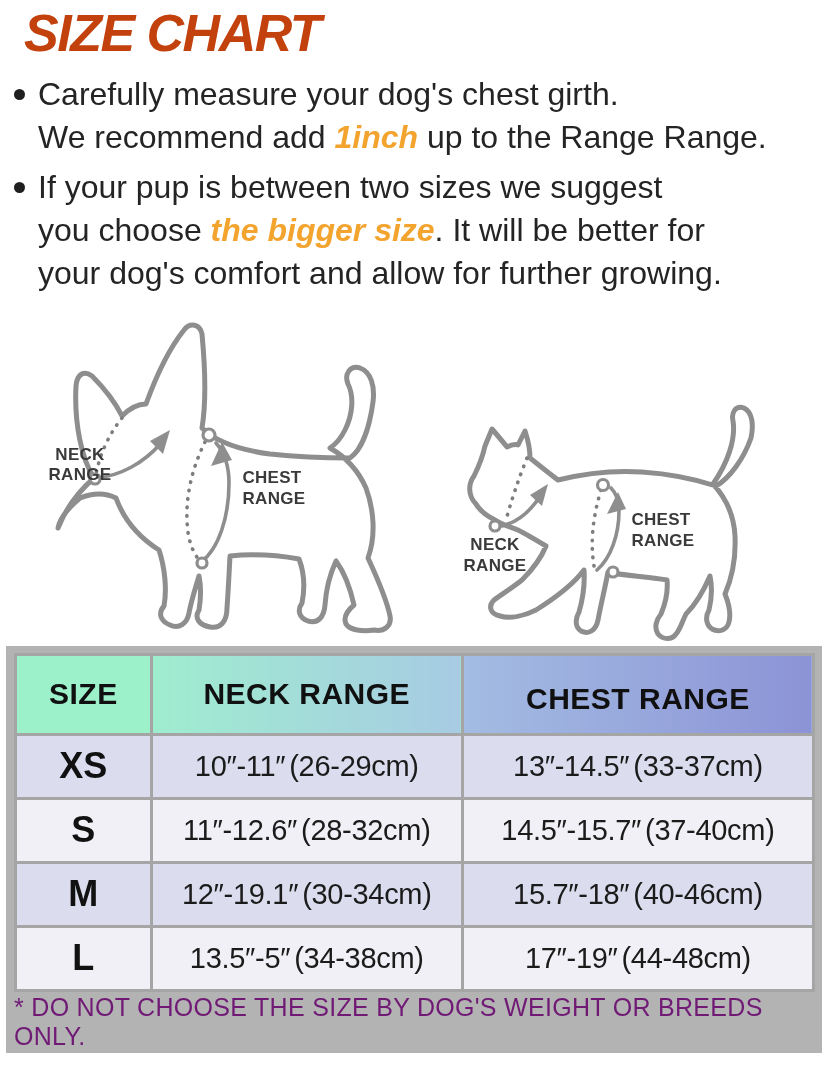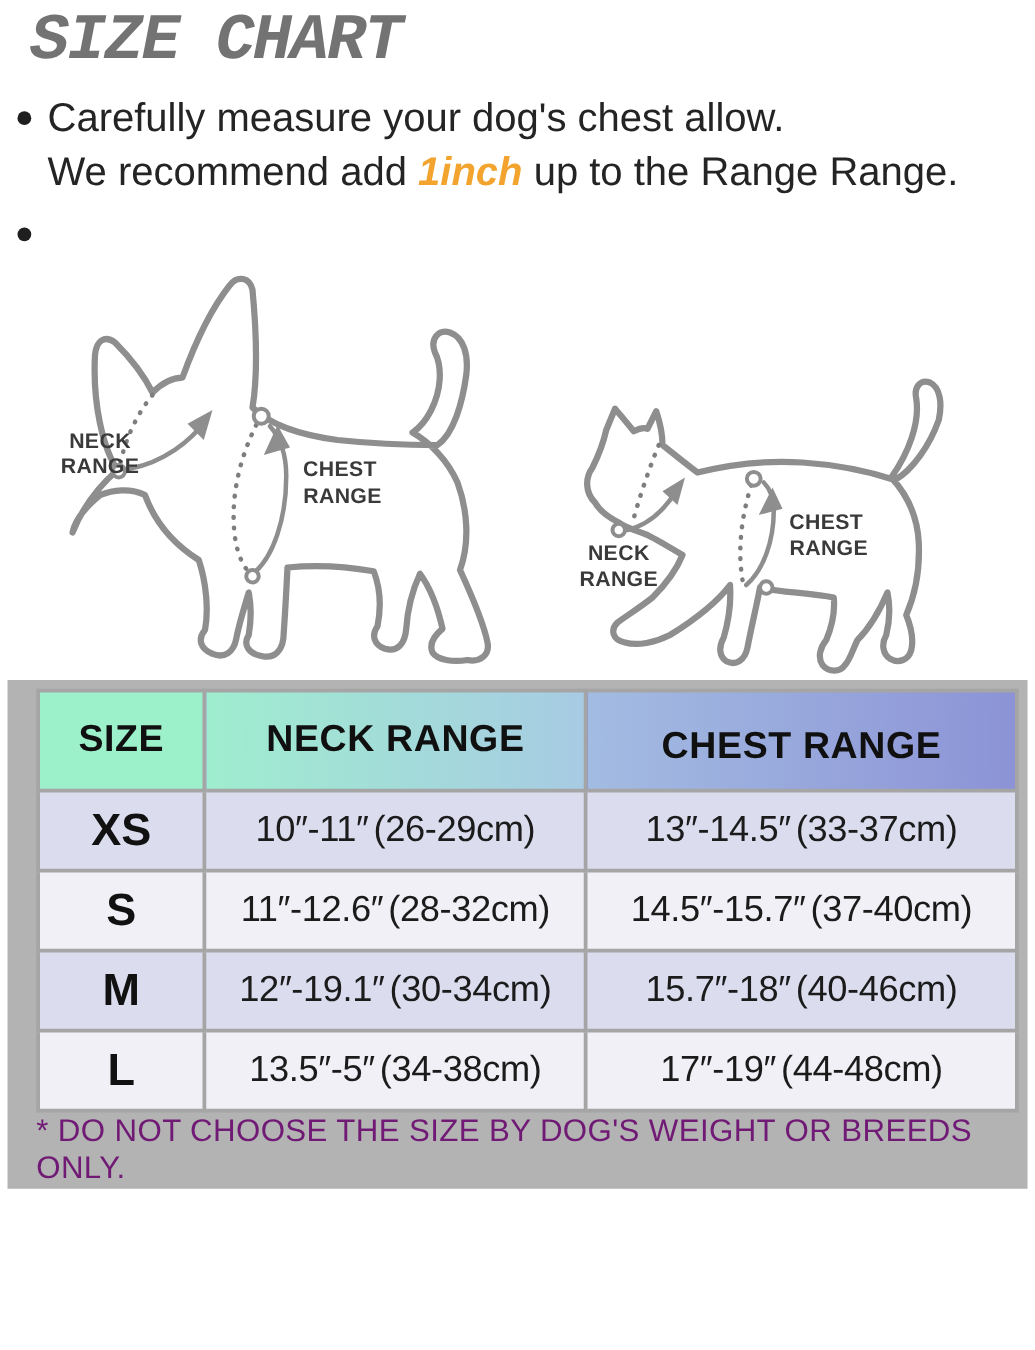--- a/index.html
+++ b/index.html
@@ -3,37 +3,37 @@
 <meta charset="utf-8">
 <style>
   * { box-sizing: border-box; margin: 0; padding: 0; }
   html,body { background: #ffffff; }
   .page {
     position: relative; width: 828px; height: 1080px; overflow: hidden;
     background: #ffffff; font-family: "Liberation Sans", sans-serif; color: #1c1c1c;
   }
   .title {
     margin: 6px 0 12px 24px; font-size: 52px; line-height: 1.05;
-    font-weight: bold; font-style: italic; letter-spacing: -1.5px; color: #737373; font-family: Liberation Mono, monospace;
+    font-weight: bold; font-style: italic; letter-spacing: -1.5px; color: #c2410c;
   }
   .bullets { margin-left: 14px; margin-right: 10px; }
   .bullet { display: flex; gap: 13px; margin-bottom: 7px; }
   .dot { flex: none; width: 11px; height: 11px; border-radius: 50%; background: #1f1f1f; margin-top: 16px; }
   .btext { font-size: 32px; line-height: 43px; color: #242424; }
   .em-orange { color: #F2A42F; font-weight: bold; font-style: italic; }
   .figures { position: relative; height: 344px; margin-top: 2px; }
   .dog-svg { position: absolute; left: 18px; top: 0; }
   .cat-svg { position: absolute; left: 432px; top: 98px; }
   .outline { fill: #ffffff; stroke: #8E8E8E; stroke-width: 5; stroke-linejoin: round; stroke-linecap: round; }
   .girth-dot { fill: none; stroke: #7e7e7e; stroke-width: 3.6; stroke-dasharray: 0.5 8; stroke-linecap: round; }
   .girth-solid { fill: none; stroke: #8E8E8E; stroke-width: 3.6; stroke-linecap: round; }
   .arrow { fill: #8E8E8E; stroke: none; }
   .ring { fill: #ffffff; stroke: #8E8E8E; stroke-width: 3.2; }
   .fig-label { font-family: "Liberation Sans", sans-serif; font-size: 17px; font-weight: 600; fill: #3a3a3a; letter-spacing: .3px; }
-  .size-wrap { margin: 0 6px; background: #B3B3B3; padding: 7px 7px 0 23px; }
+  .size-wrap { margin: 0 6px; background: #B3B3B3; padding: 7px 7px 0 8px; }
   table.size-table { width: 100%; border-collapse: collapse; }
   .size-table th, .size-table td { border: 3px solid #A5A5A5; text-align: center; vertical-align: middle; }
   .size-table th { height: 80px; font-size: 30px; font-weight: bold; letter-spacing: .5px; color: #101010; }
   .th-size  { background: #9CF0CA; width: 17%; }
   .th-neck  { background: linear-gradient(90deg, #9FEDCF, #A7CBE3); width: 39%; }
   .th-chest { background: linear-gradient(90deg, #A3BCE2, #8C93D6); width: 44%; padding-top: 10px; }
   .size-table td { height: 64px; }
   tr.row-odd  td { background: #DBDDEE; }
   tr.row-even td { background: #F0F0F6; }
   .td-size { font-size: 36px; font-weight: bold; color: #111; margin-left: 28px; }
@@ -46,26 +46,31 @@
 <body>
 
 <div class="page">
 
   <h1 class="title">SIZE CHART</h1>
 
   <div class="bullets">
     <div class="bullet">
       <span class="dot"></span>
       <div class="btext">
-        <span>Carefully measure your dog's chest allow.</span><br>
+        <span>Carefully measure your dog's chest girth.</span><br>
         <span>We recommend add </span><span class="em-orange">1inch</span><span> up to the Range Range.</span>
       </div>
     </div>
     <div class="bullet">
       <span class="dot"></span>
+      <div class="btext">
+        <span>If your pup is between two sizes we suggest</span><br>
+        <span>you choose </span><span class="em-orange">the bigger size</span><span>. It will be better for</span><br>
+        <span>your dog's comfort and allow for further growing.</span>
+      </div>
     </div>
   </div>
 
   <div class="figures">
 
     <svg class="dog-svg" width="420" height="340" viewBox="0 0 420 340">
       <path class="outline" d="
         M 40 226
         C 48 206 60 190 76 176
         C 64 158 56 122 58 84

